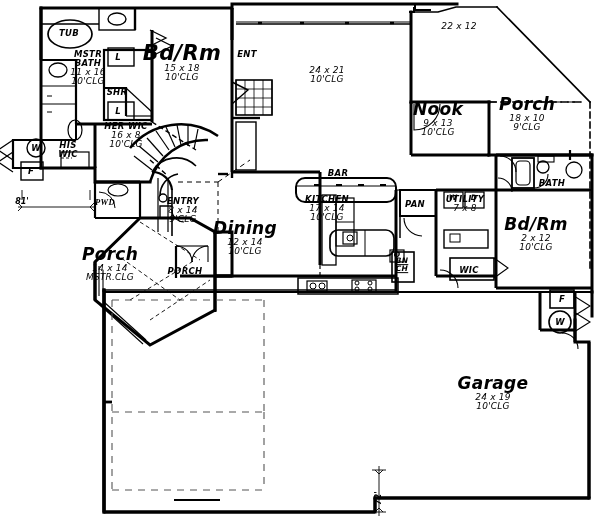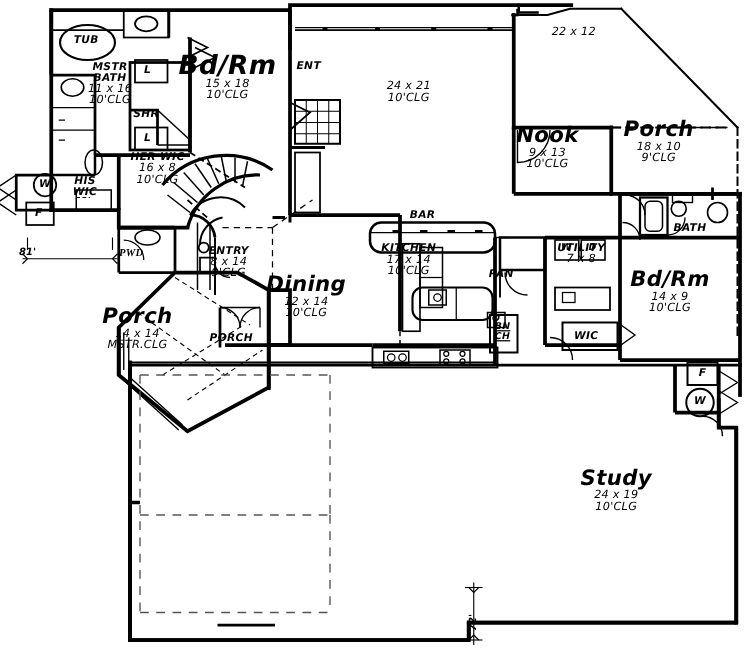--- a/index.html
+++ b/index.html
@@ -391,25 +391,25 @@
         <span class="stack tag">UTILITY</span>
         <span class="stack rm-dim">7 x 8</span>
       </div>
       <div class="lbl" style="left: 110px; top: 264px;">
         <span class="stack rm-name">Porch</span>
         <span class="stack rm-dim">14 x 14</span>
         <span class="stack rm-dim">MSTR.CLG</span>
       </div>
       <div class="lbl" style="left: 536px; top: 234px;">
         <span class="stack rm-name">Bd/Rm</span>
-        <span class="stack rm-dim">14 x 9</span>
+        <span class="stack rm-dim">2 x 12</span>
         <span class="stack rm-dim">10'CLG</span>
       </div>
       <div class="lbl" style="left: 493px; top: 393px;">
-        <span class="stack rm-name">Study</span>
+        <span class="stack rm-name">Garage</span>
         <span class="stack rm-dim">24 x 19</span>
         <span class="stack rm-dim">10'CLG</span>
       </div>
     </div>
 <div id="tag-labels">
       <div class="lbl" style="left: 69px; top: 33px;">
         <span class="stack tag">TUB</span>
       </div>
       <div class="lbl" style="left: 117px; top: 92px;">
         <span class="stack tag">SHR</span>
@@ -431,21 +431,21 @@
       </div>
       <div class="lbl" style="left: 105px; top: 202px; font-family: Liberation Serif, serif;">
         <span class="stack tag">PWD</span>
       </div>
       <div class="lbl" style="left: 185px; top: 271px;">
         <span class="stack tag">PORCH</span>
       </div>
       <div class="lbl" style="left: 338px; top: 173px;">
         <span class="stack tag">BAR</span>
       </div>
-      <div class="lbl" style="left: 401px; top: 204px; margin-top: 16px;">
+      <div class="lbl" style="left: 415px; top: 204px;">
         <span class="stack tag">PAN</span>
       </div>
       <div class="lbl" style="left: 453px; top: 198px;">
         <span class="stack tag sm">W</span>
       </div>
       <div class="lbl" style="left: 474px; top: 198px;">
         <span class="stack tag sm">D</span>
       </div>
       <div class="lbl" style="left: 469px; top: 270px;">
         <span class="stack tag">WIC</span>

